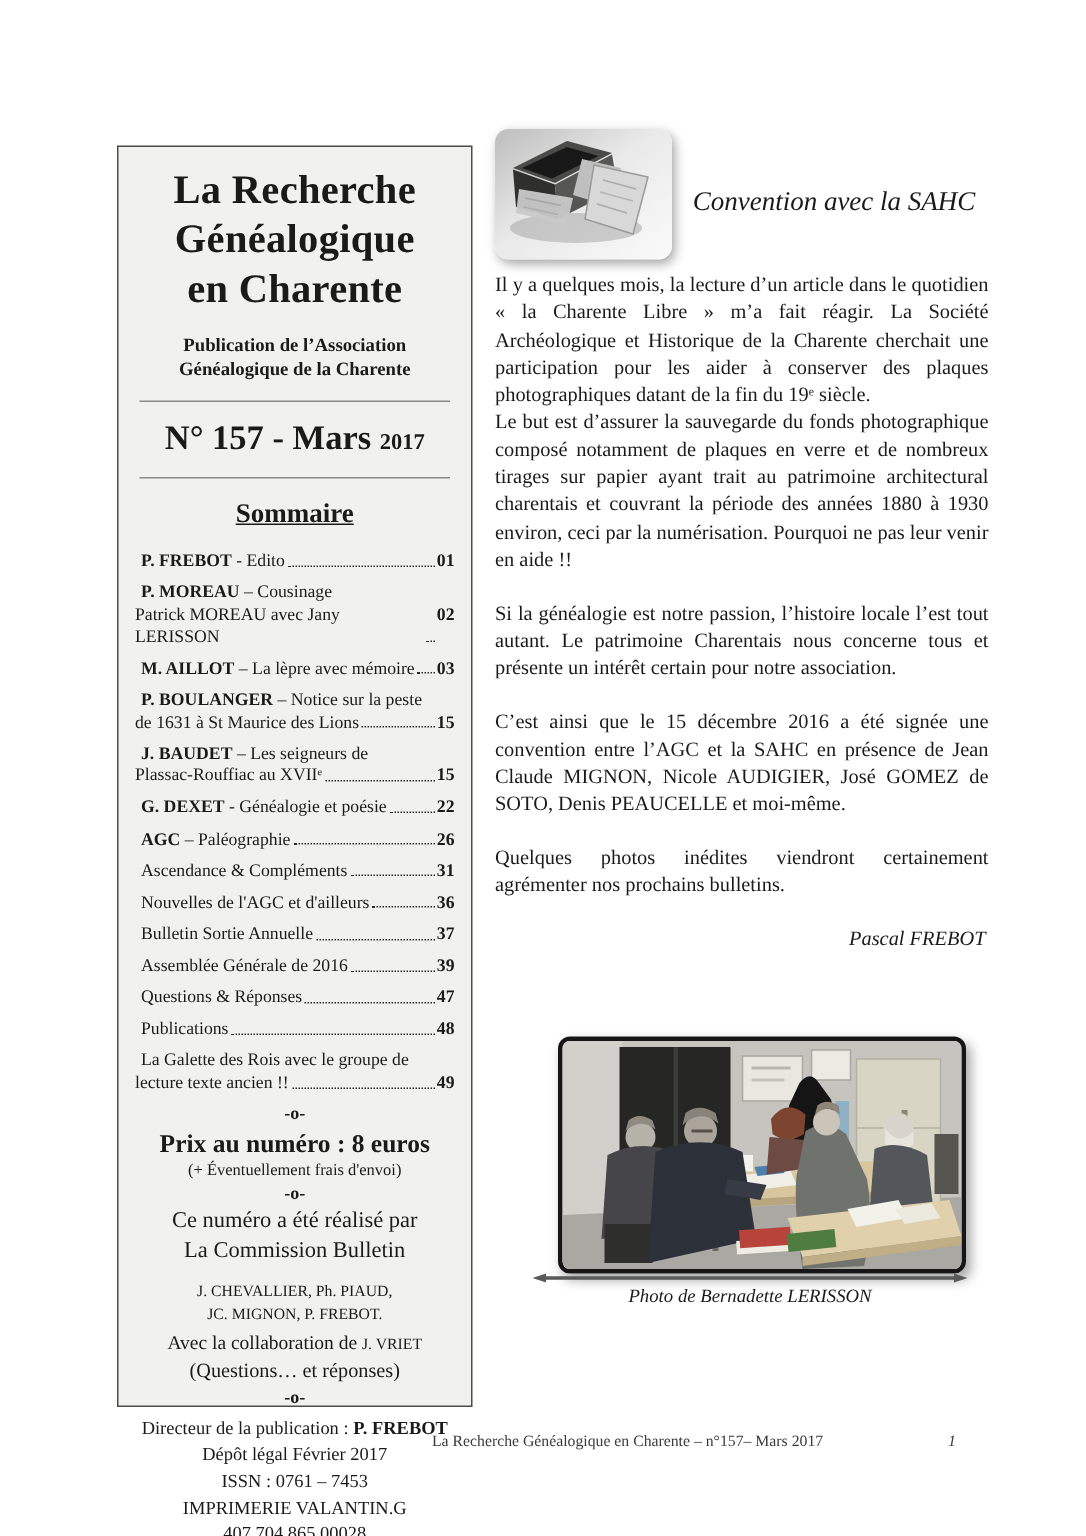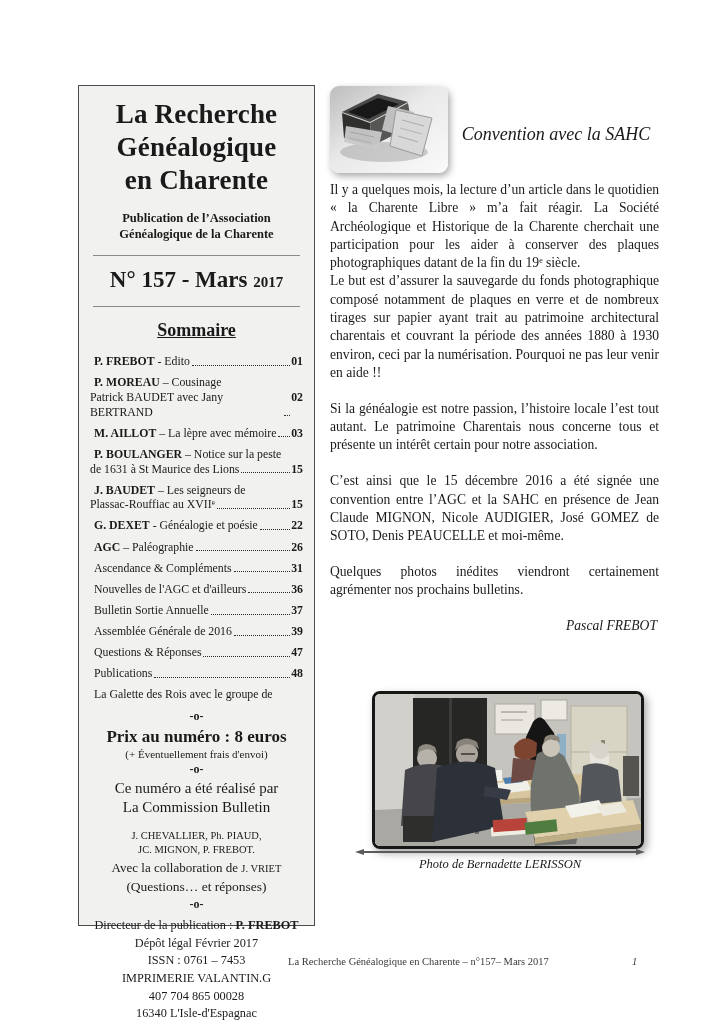--- a/index.html
+++ b/index.html
@@ -3,21 +3,21 @@
 <meta charset="utf-8">
 <style>
   html,body{margin:0;padding:0;}
   body{
     width:724px;height:1024px;position:relative;overflow:hidden;
     background:#ffffff;color:#1a1a1a;
     font-family:"Liberation Serif", serif;
   }
   
   .sidebar{
-    position:absolute;left:78px;top:85px;width:237px;height:841px;
+    position:absolute;left:78px;top:97px;width:237px;height:841px;
     background:#f1f1ef;border:1px solid #4c4c4c;box-sizing:border-box;
     padding:12px 11px 0 11px;text-align:center;
   }
   .mast-title{font-size:27px;font-weight:bold;line-height:1.22;letter-spacing:.2px;}
   .mast-sub{font-size:12.5px;font-weight:bold;line-height:1.3;margin-top:13px;}
   .rule{border:none;border-top:1px solid #8a8a8a;margin:13px 3px 0 3px;}
   .issue{font-size:23px;font-weight:bold;margin-top:11px;}
   .issue-year{font-size:15px;}
   .sommaire{font-size:18px;font-weight:bold;text-decoration:underline;margin-top:13px;}
   
@@ -100,21 +100,21 @@
           <span class="toc-text"><span class="b">P. FREBOT</span><span> - Edito</span></span>
           <span class="dots"></span>
           <span class="toc-page">01</span>
         </div>
       </div>
       <div class="toc-item">
         <div class="toc-line first">
           <span class="toc-text"><span class="b">P. MOREAU</span><span> – Cousinage</span></span>
         </div>
         <div class="toc-line">
-          <span class="toc-text"><span>Patrick BAUDET avec Jany BERTRAND</span></span>
+          <span class="toc-text"><span>Patrick MOREAU avec Jany LERISSON</span></span>
           <span class="dots"></span>
           <span class="toc-page">02</span>
         </div>
       </div>
       <div class="toc-item">
         <div class="toc-line first">
           <span class="toc-text"><span class="b">M. AILLOT</span><span> – La lèpre avec mémoire</span></span>
           <span class="dots"></span>
           <span class="toc-page">03</span>
         </div>
@@ -191,20 +191,25 @@
       <div class="toc-item">
         <div class="toc-line first">
           <span class="toc-text"><span>Publications </span></span>
           <span class="dots"></span>
           <span class="toc-page">48</span>
         </div>
       </div>
       <div class="toc-item">
         <div class="toc-line first">
           <span class="toc-text"><span>La Galette des Rois avec le groupe de</span></span>
+        </div>
+        <div class="toc-line">
+          <span class="toc-text"><span>lecture texte ancien !!</span></span>
+          <span class="dots"></span>
+          <span class="toc-page">49</span>
         </div>
       </div>
     </div>
 
   <div class="sep">-o-</div>
 
   <div class="price-title">Prix au numéro : 8 euros</div>
   <div class="price-note">(+ Éventuellement frais d'envoi)</div>
   <div class="sep">-o-</div>
   <div class="madeby">

